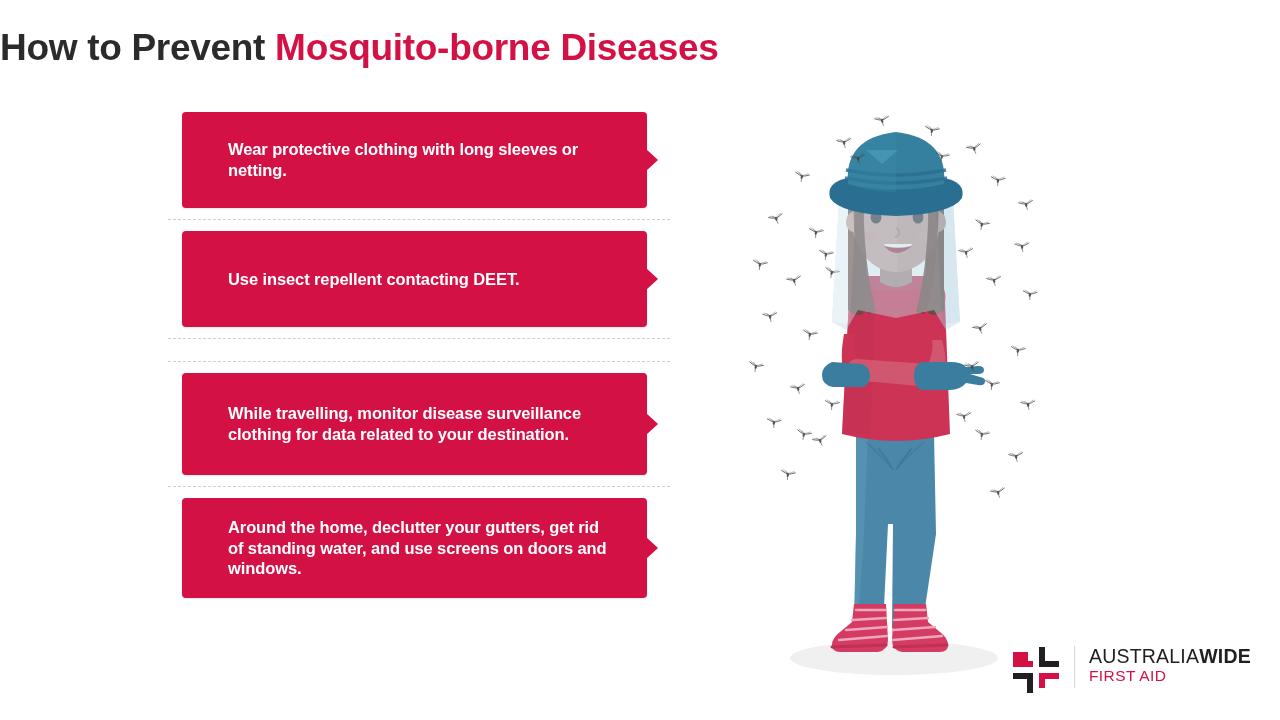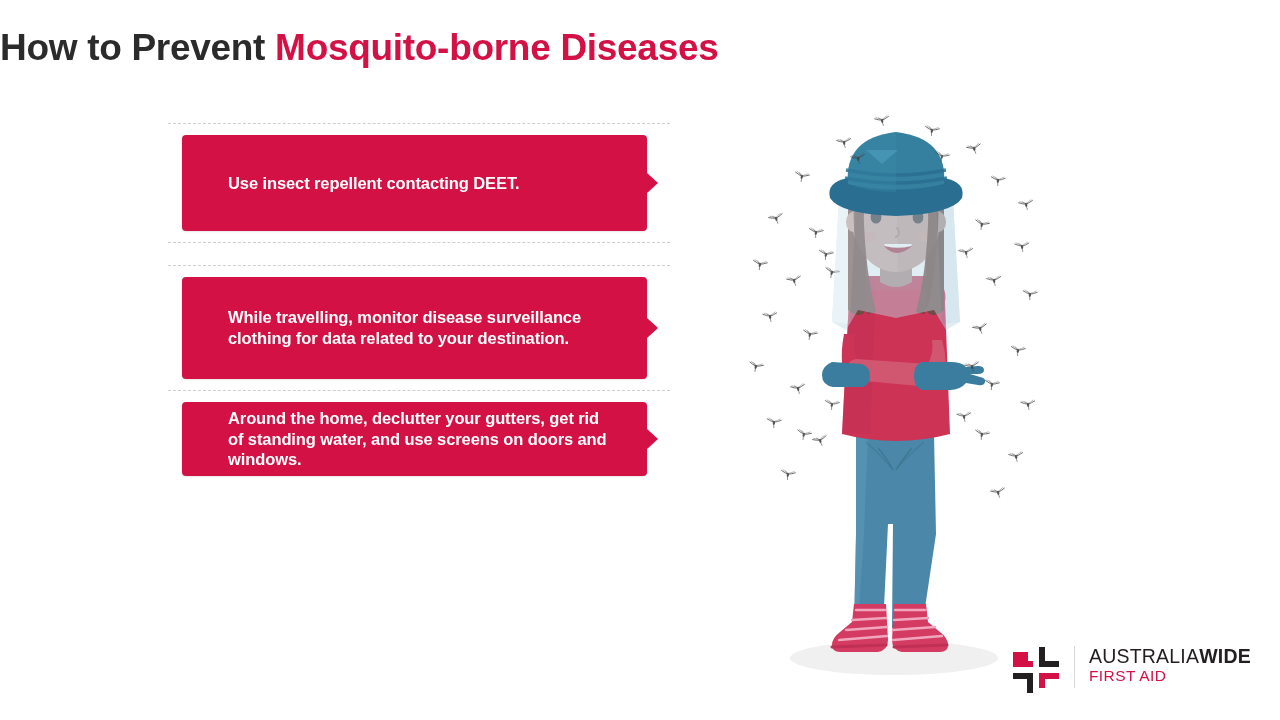--- a/index.html
+++ b/index.html
@@ -75,21 +75,21 @@
     width: 0; height: 0;
     border-top: 11px solid transparent;
     border-bottom: 11px solid transparent;
     border-left: 12px solid #d31145;
   }
 
   .card-h1 { height: 96px; }
   .card-h2 { height: 96px; align-items: center; }
   .card-h3 { height: 102px; }
   .card-h4 { height: 102px; }
-  .card-h5 { height: 74px; }
+  .card-h5 { height: 100px; }
 
   .card-text {
     color: #ffffff;
     font-size: 16.5px;
     font-weight: bold;
     line-height: 1.26;
     letter-spacing: -0.1px;
   }
 
   .gap-sm { height: 11px; }
@@ -141,20 +141,25 @@
 <body>
 
 <div class="page">
 
   <div class="title">
     <span>How to Prevent </span><span class="accent">Mosquito-borne Diseases</span>
   </div>
 
   <div class="cards">
 
+    <div class="card-row">
+      <div class="card card-h1">
+        <div class="card-text">Wear protective clothing with long sleeves or netting.</div>
+      </div>
+    </div>
     <div class="gap-sm"></div>
     <div class="divider"></div>
     <div class="gap-sm"></div>
 
     <div class="card-row">
       <div class="card card-h2">
         <div class="card-text">Use insect repellent contacting DEET.</div>
       </div>
     </div>
     <div class="gap-sm"></div>

